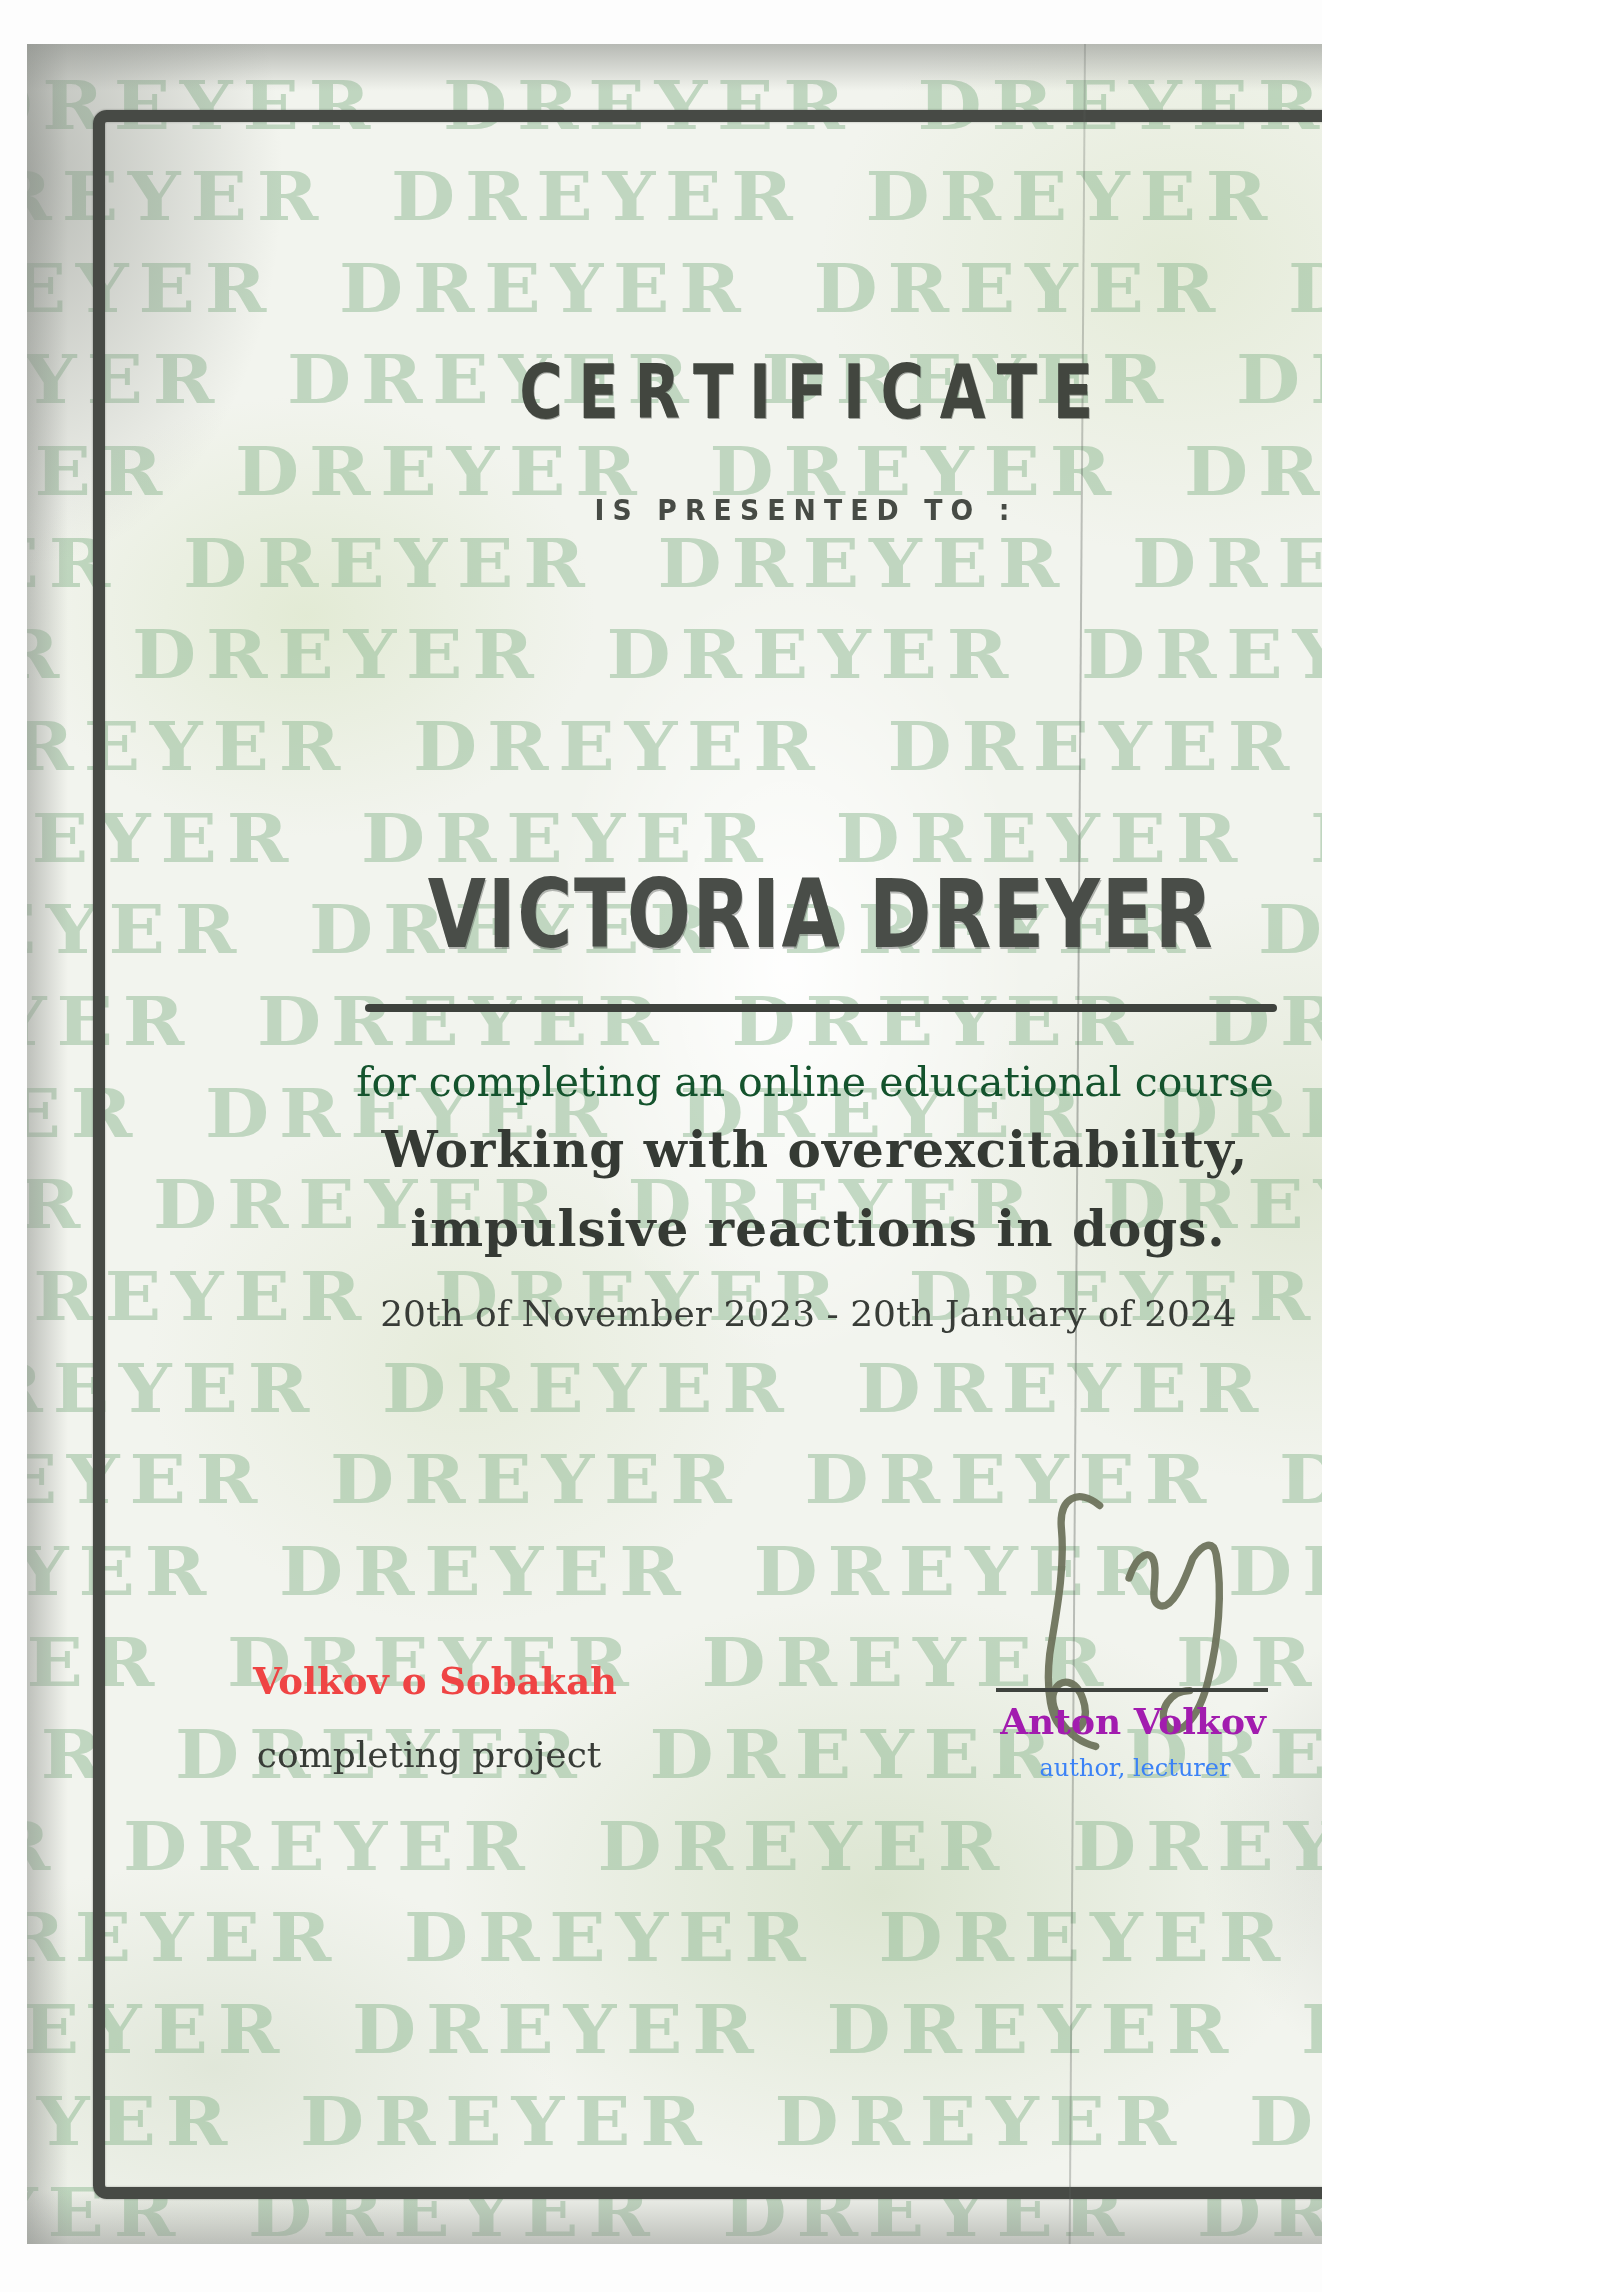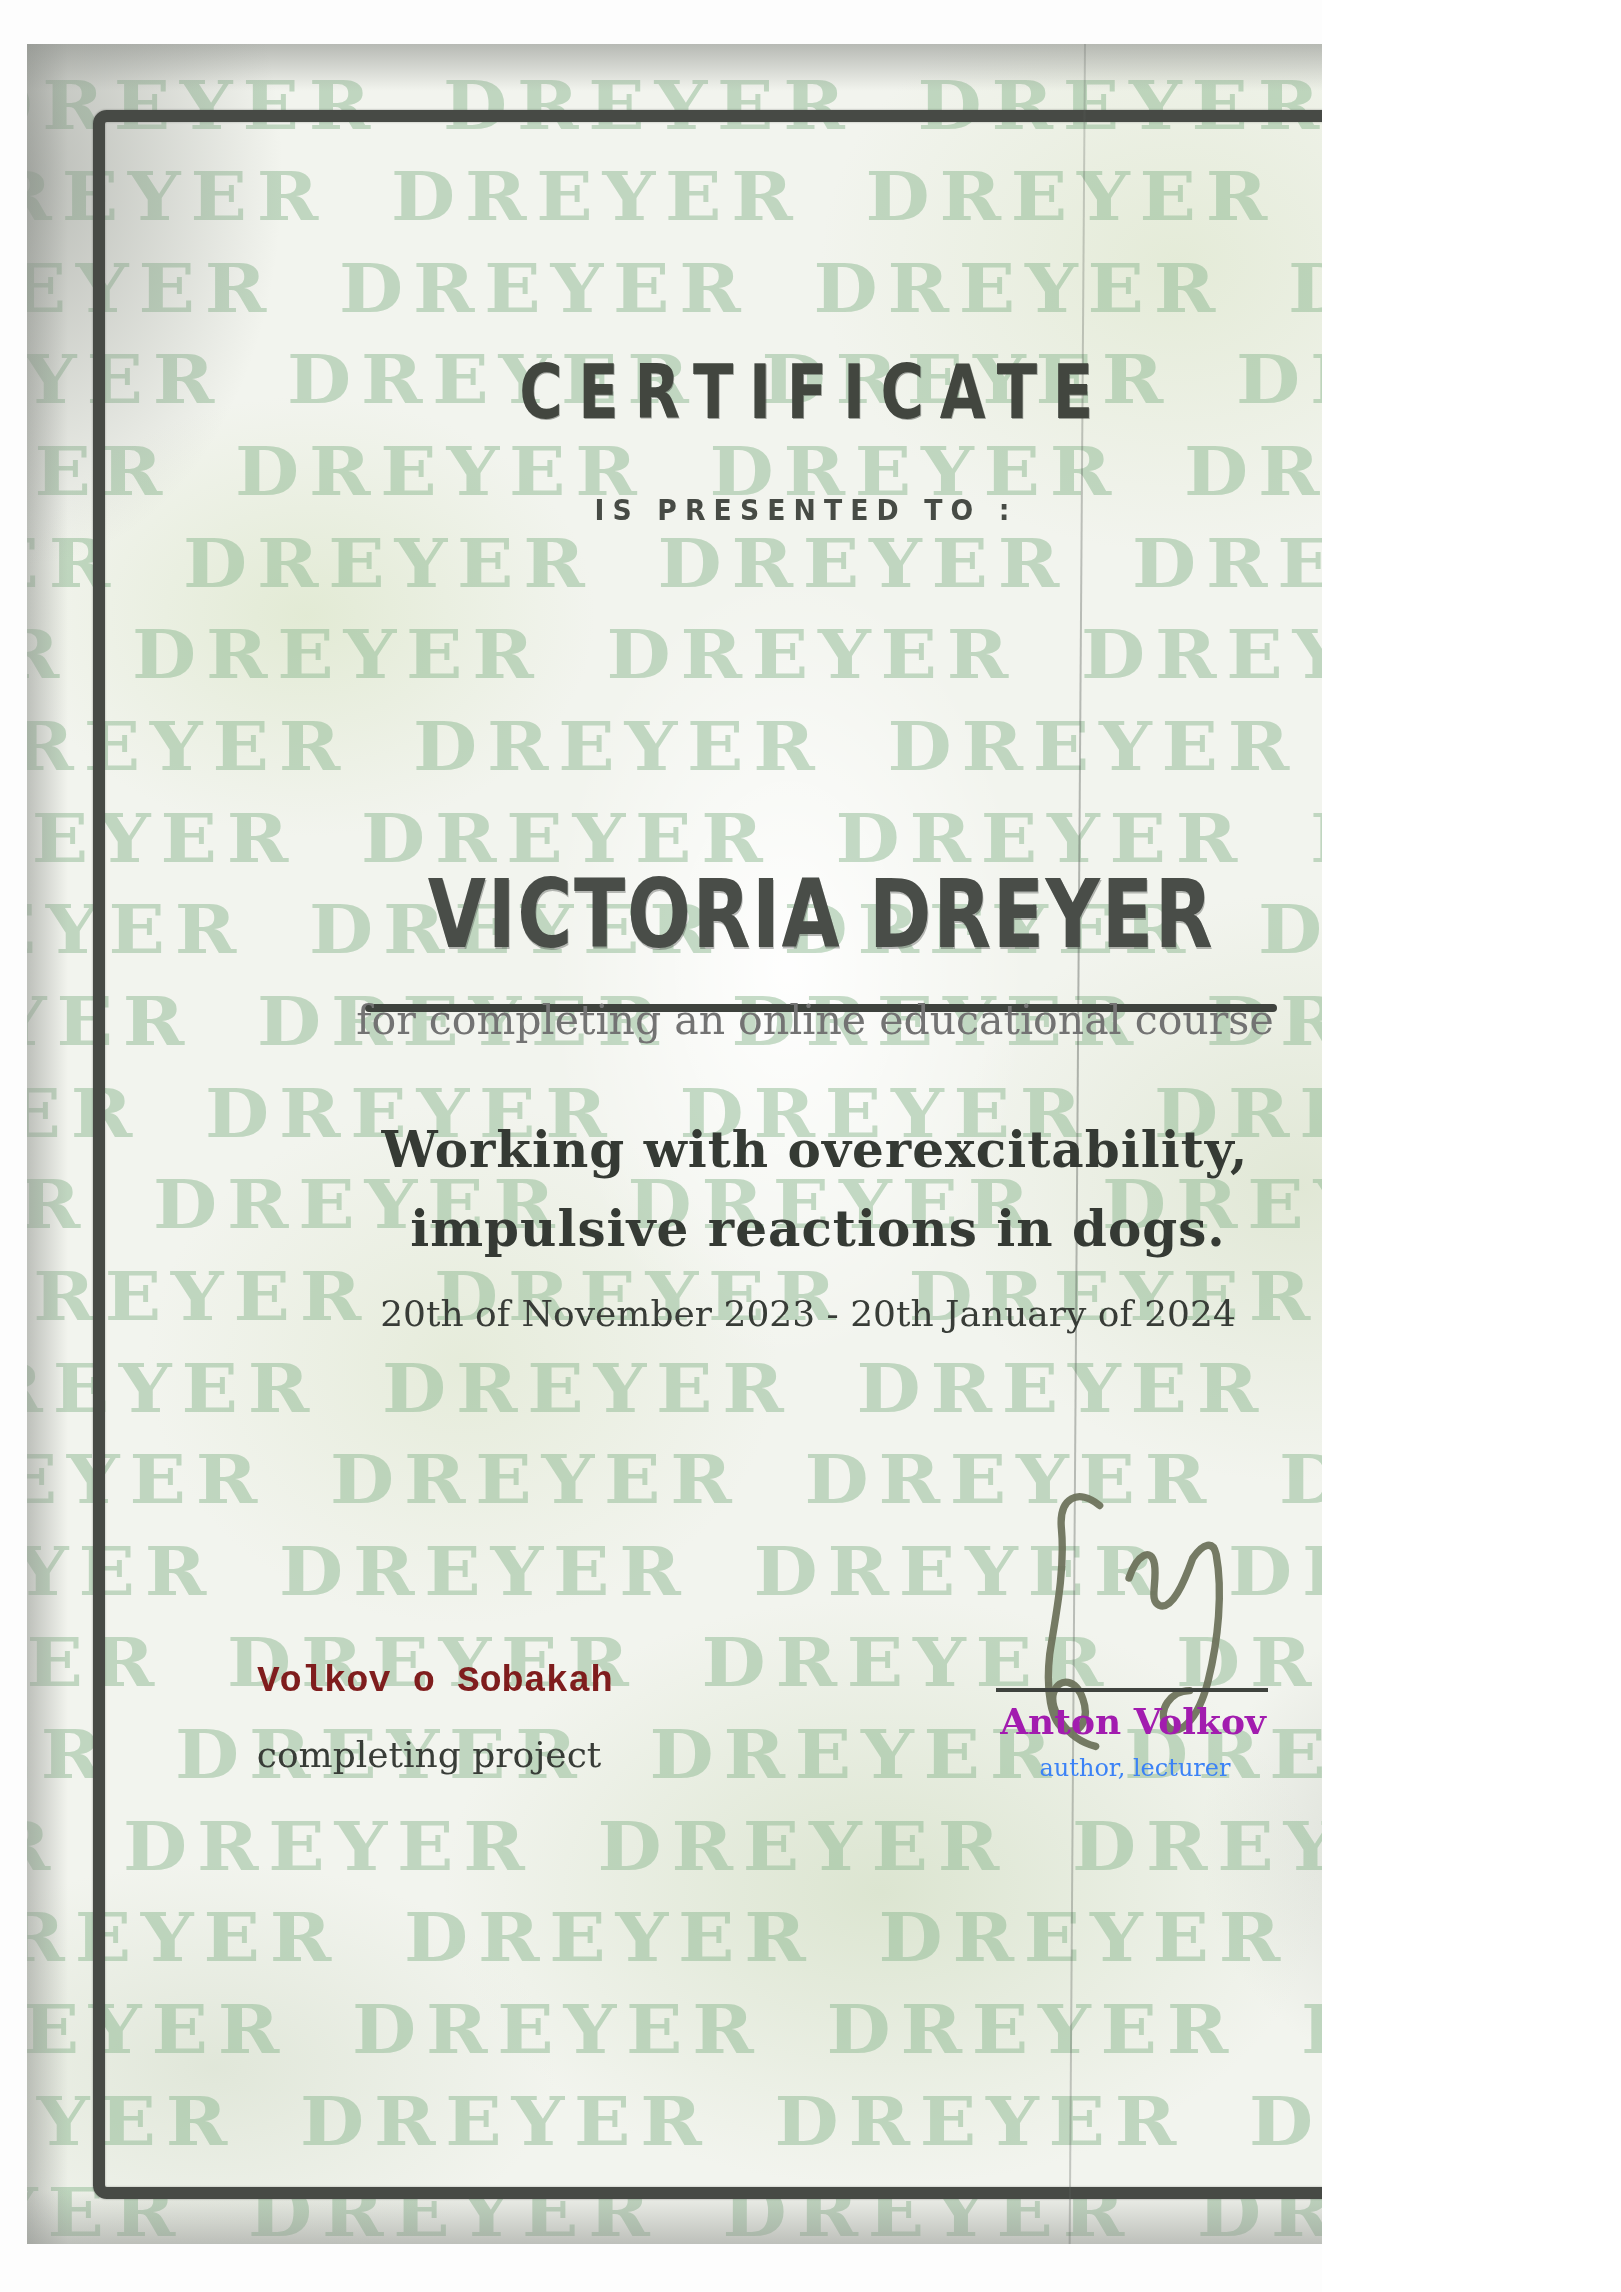--- a/index.html
+++ b/index.html
@@ -40,25 +40,25 @@
   .t{position:absolute;line-height:1;color:#3c403b;white-space:nowrap;}
   .title{left:814px;top:355px;font-family:"DejaVu Sans", sans-serif;font-weight:700;
          font-size:74px;letter-spacing:19.6px;transform:translateX(-50%) scaleX(.8);
          text-shadow:1px 1px 0 rgba(60,64,59,.45);color:#42463f;}
   .subtitle{left:806px;top:496px;font-family:"DejaVu Sans", sans-serif;font-weight:700;
             font-size:29px;letter-spacing:8.8px;transform:translateX(-50%) scaleX(.92);color:#474b45;}
   .recipient{left:821px;top:868px;font-family:"DejaVu Sans", sans-serif;font-weight:700;
              font-size:94px;letter-spacing:2px;transform:translateX(-50%) scaleX(.8);
              text-shadow:1px 2px 0 rgba(60,64,59,.35);color:#494d48;}
   .rule{position:absolute;left:365px;top:1004px;width:912px;height:7.8px;background:#3e423d;border-radius:3.9px;}
-  .reason{left:815px;top:1000px;font-size:41px;transform:translateX(-50%);color:#737373;}
+  .reason{left:815px;top:1062px;font-size:41px;transform:translateX(-50%);color:#14532d;}
   .course1{left:815px;top:1125px;font-size:50px;font-weight:700;letter-spacing:1px;transform:translateX(-50%);color:#353a34;}
   .course2{left:818px;top:1204px;font-size:50px;font-weight:700;letter-spacing:1px;transform:translateX(-50%);color:#353a34;}
   .dates{left:808px;top:1296px;font-size:36px;transform:translateX(-50%);color:#383c37;}
-  .issuer-name{left:435px;top:1663px;font-size:37px;font-weight:700;transform:translateX(-50%);color:#7f1d1d;font-family:Liberation Mono, monospace;}
+  .issuer-name{left:435px;top:1663px;font-size:37px;font-weight:700;transform:translateX(-50%);color:#ef4444;}
   .issuer-desc{left:429px;top:1737px;font-size:36px;transform:translateX(-50%);color:#383c37;}
   .sig-line{position:absolute;left:996px;top:1688px;width:272px;height:3.9px;background:#3f433e;}
   .sig-name{left:1133px;top:1703px;font-size:36px;font-weight:700;transform:translateX(-50%);color:#a21caf;}
   .sig-role{left:1135px;top:1756px;font-size:24px;transform:translateX(-50%);color:#3b82f6;}
   .signature{position:absolute;left:1021px;top:1482px;width:265px;height:284px;}
 </style>
 </head>
 <body>
 
 <div class="canvas">

